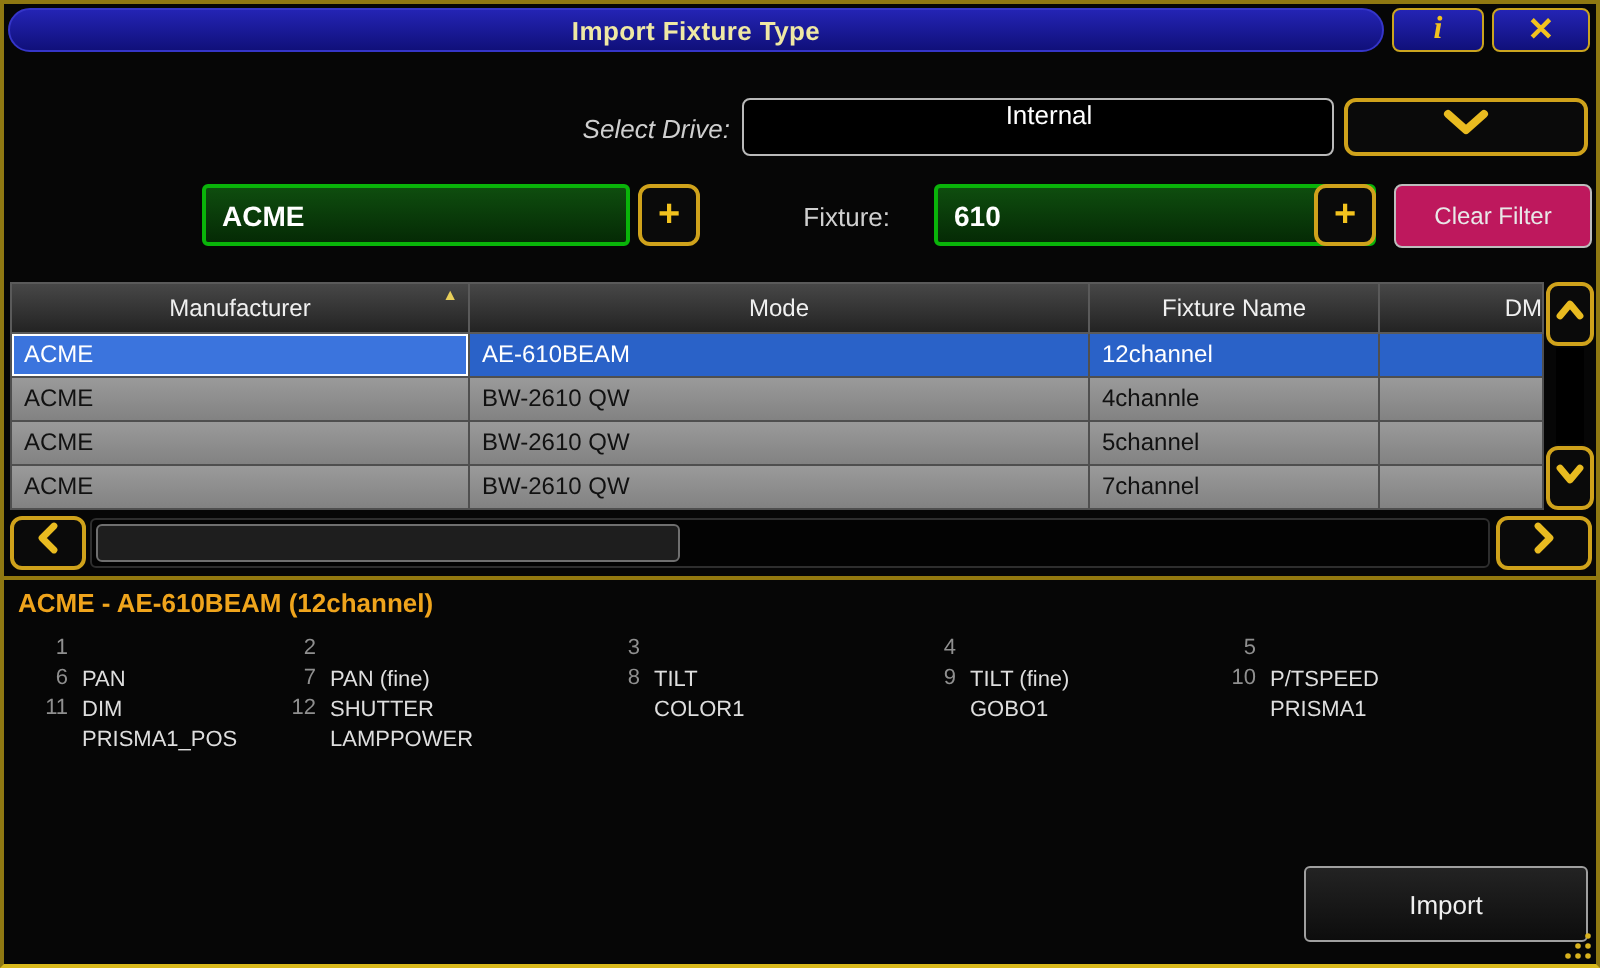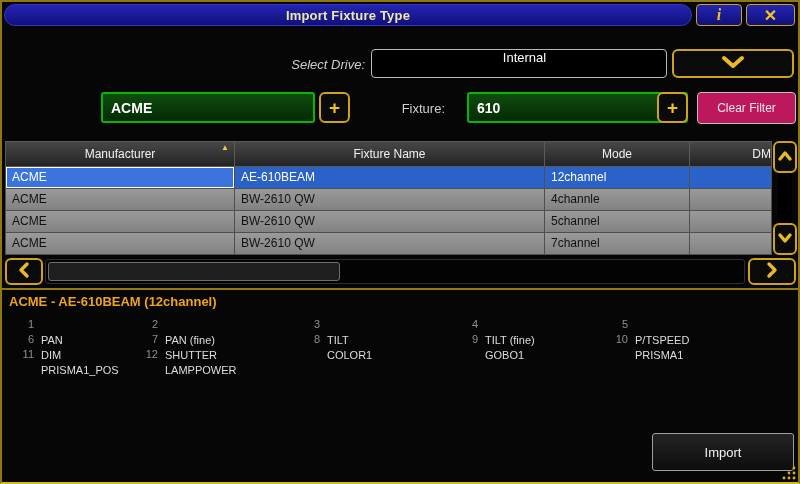--- a/index.html
+++ b/index.html
@@ -139,24 +139,24 @@
     <span>Clear Filter</span>
   </div>
 
   <div class="table">
     <div class="thead">
       <div class="th">
         <span>Manufacturer</span>
         <span class="sort-arrow">▲</span>
       </div>
       <div class="th">
+        <span>Mode</span>
+      </div>
+      <div class="th">
         <span>Fixture Name</span>
-      </div>
-      <div class="th">
-        <span>Mode</span>
       </div>
       <div class="th th-dmx">
         <span>DM</span>
       </div>
     </div>
 
     <div class="trow selected">
       <div class="td cell-manufacturer">ACME</div>
       <div class="td">AE-610BEAM</div>
       <div class="td">12channel</div>

